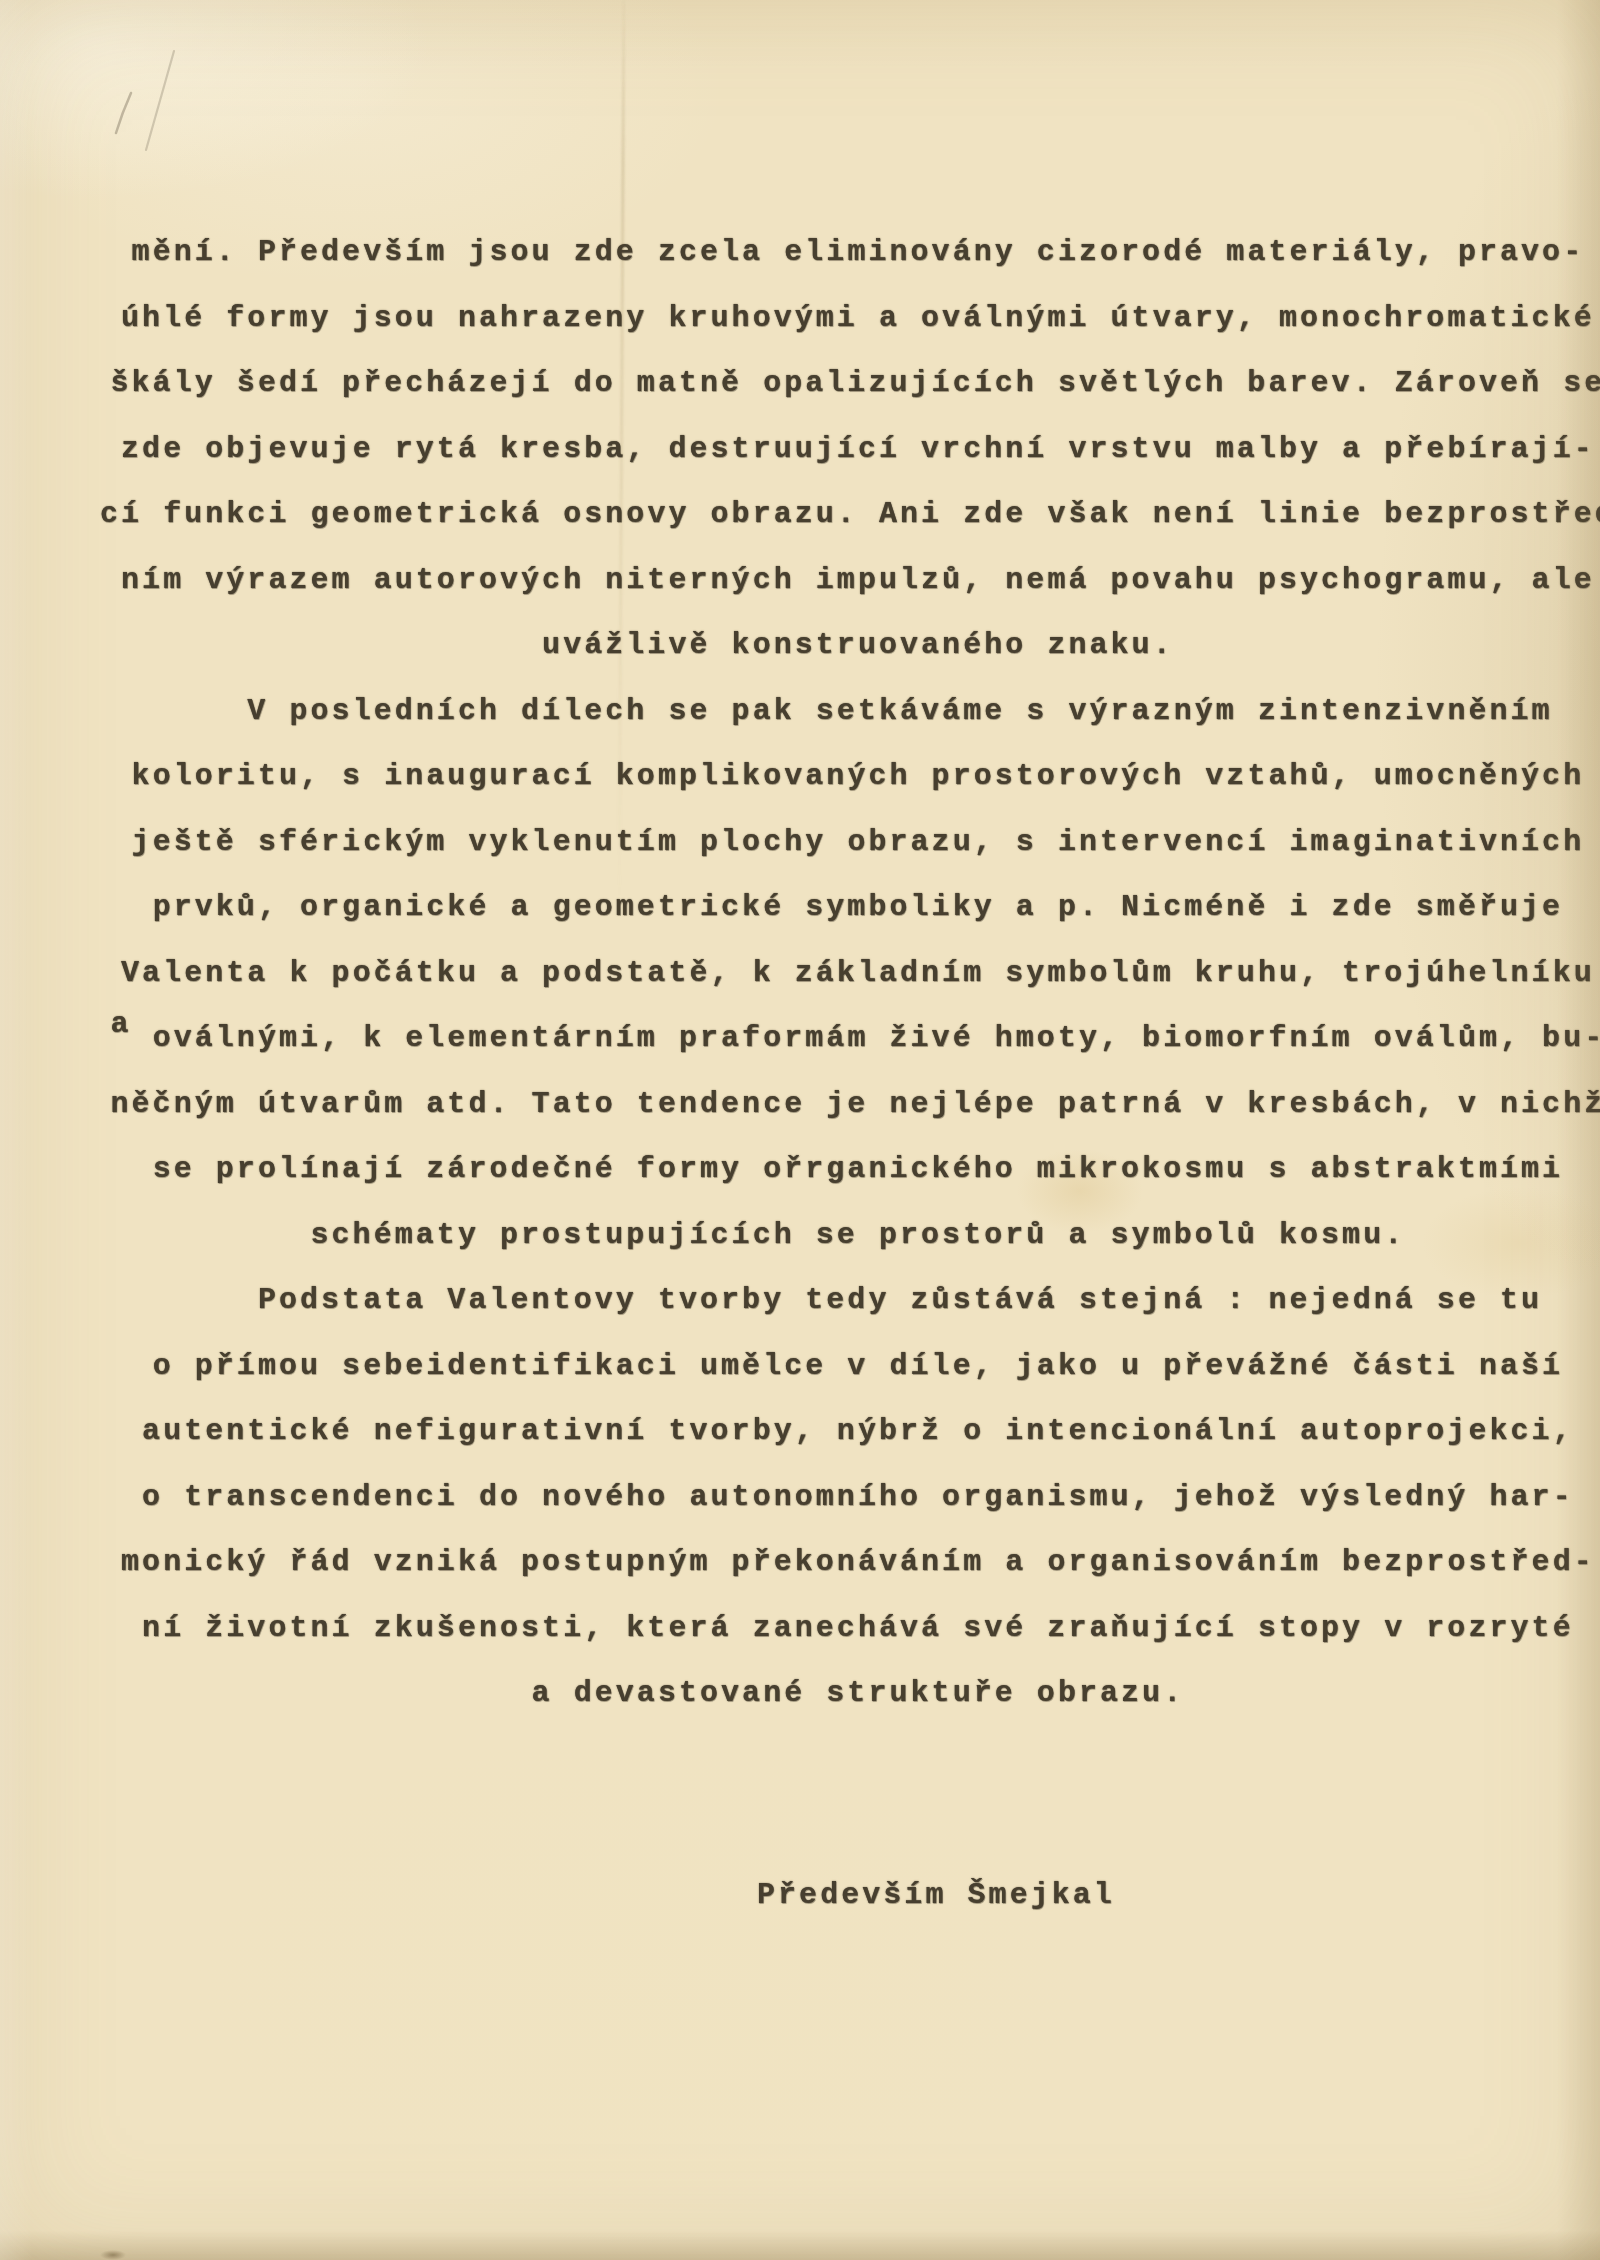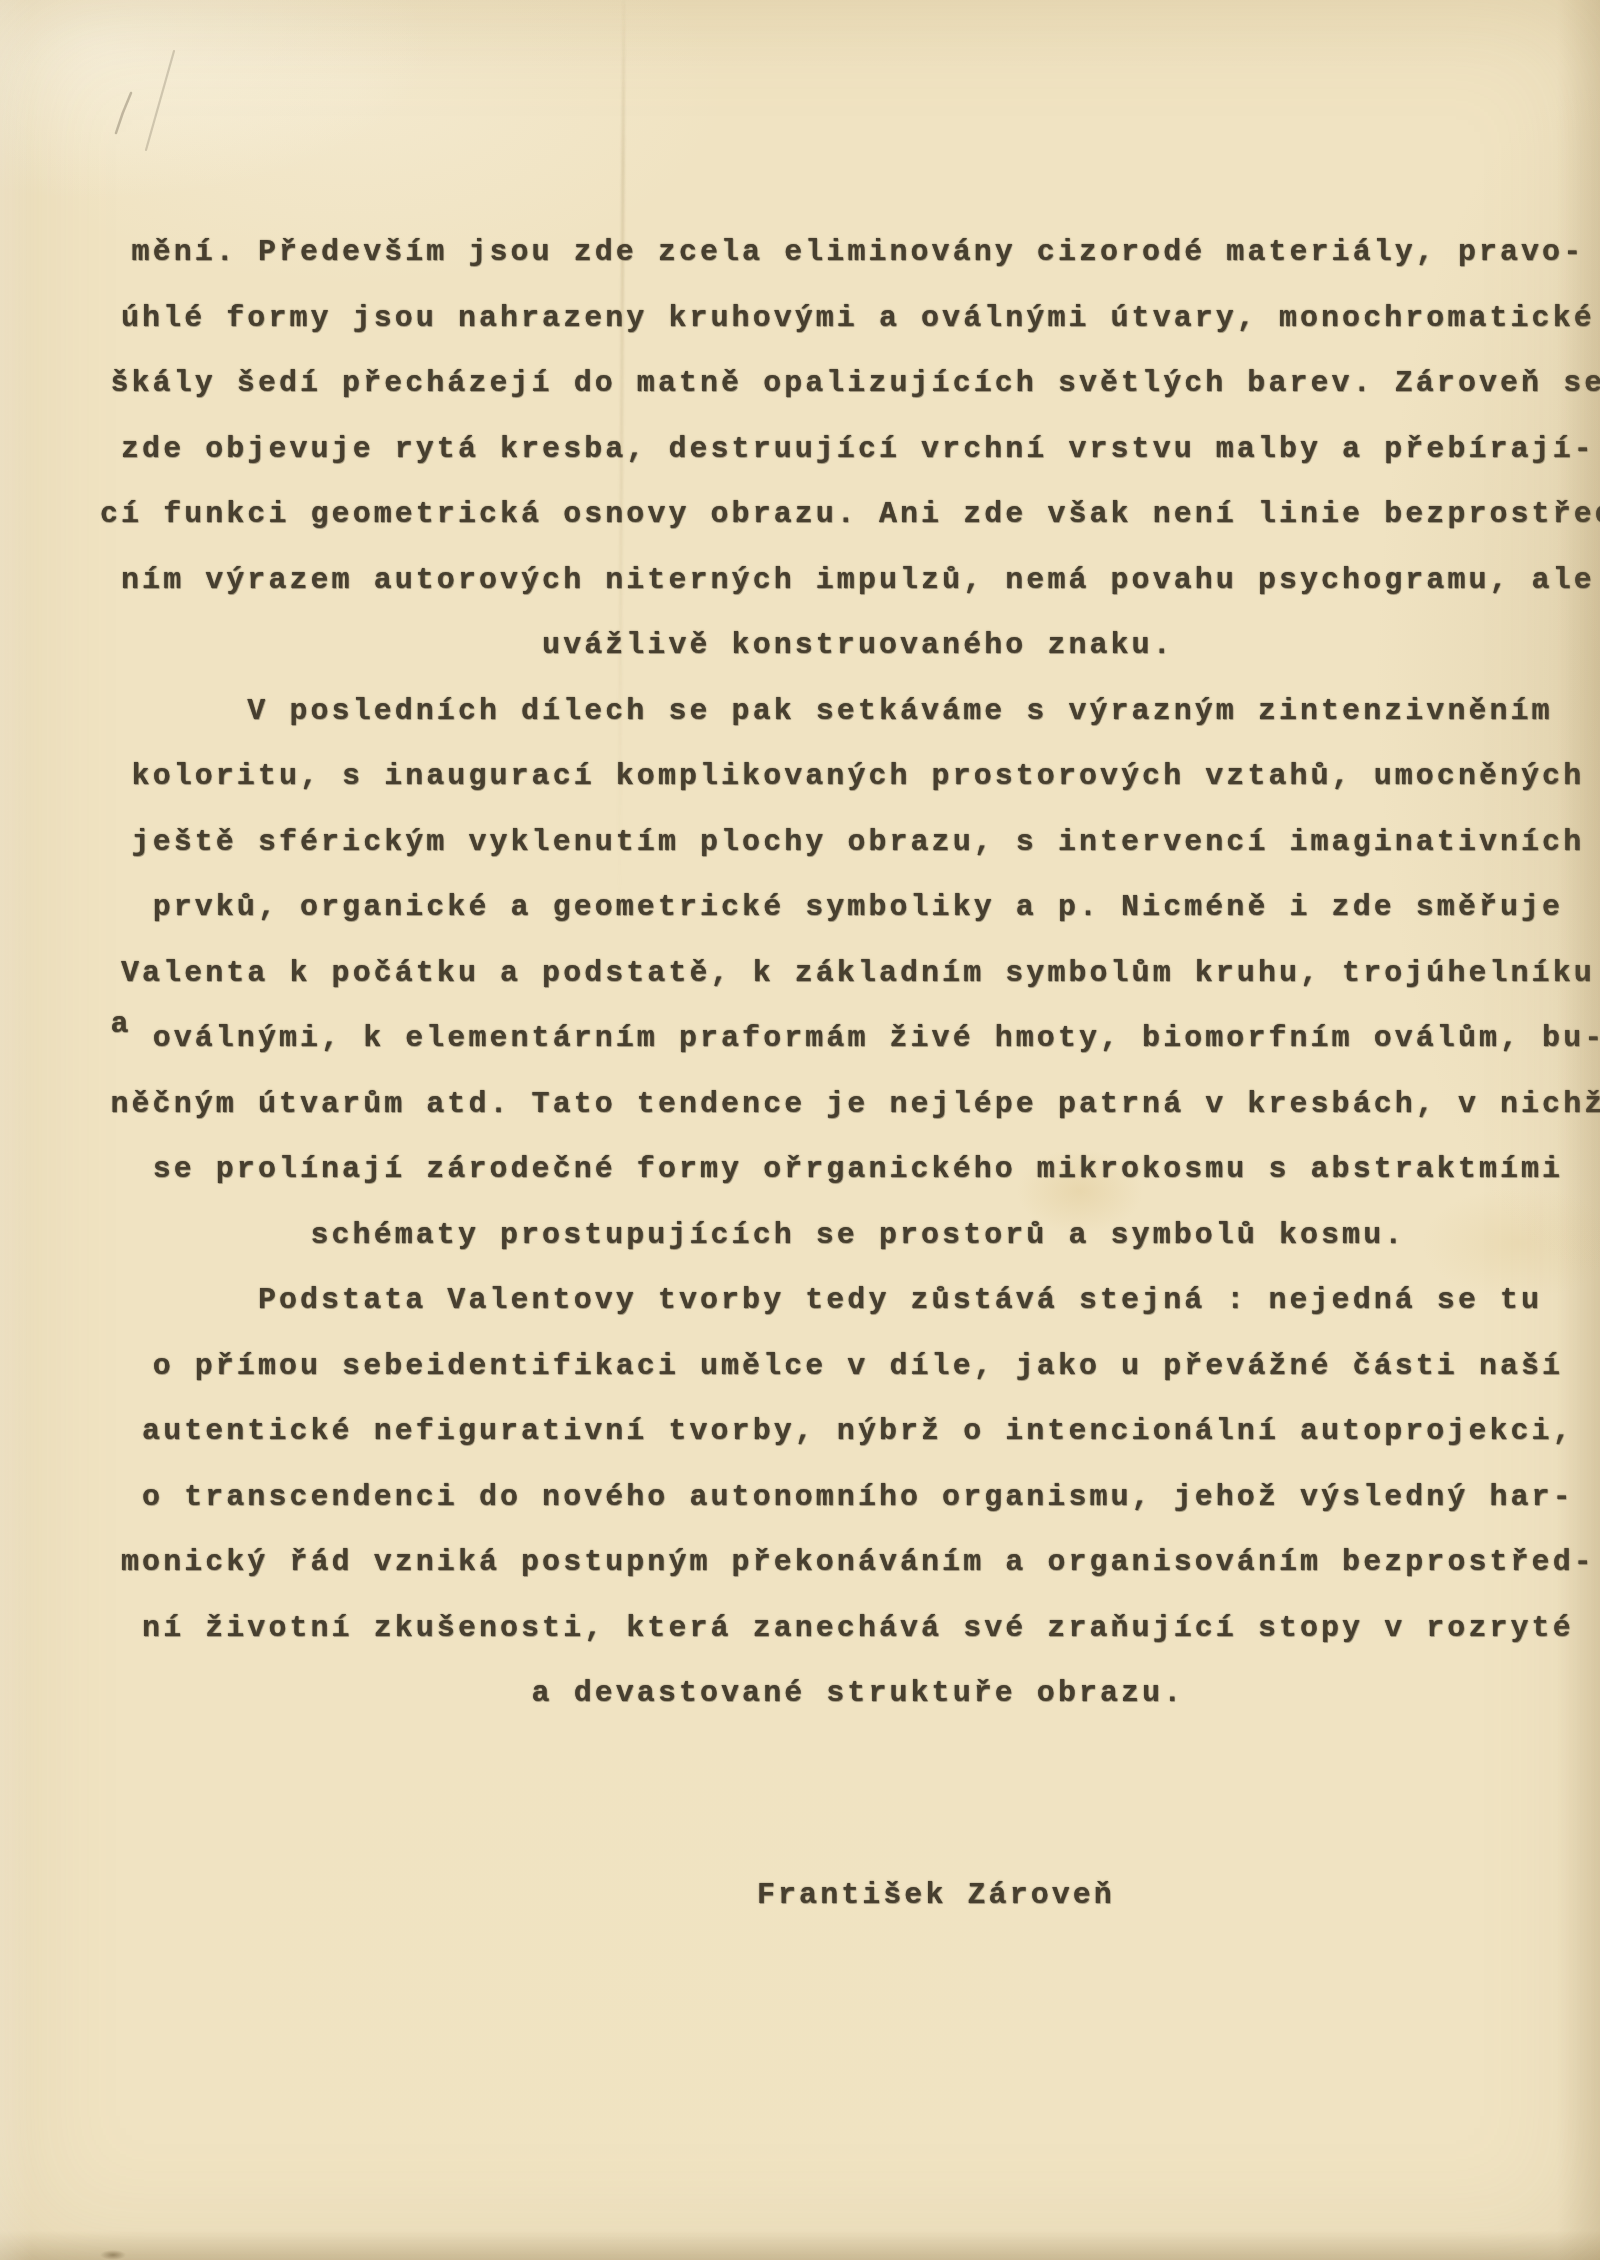--- a/index.html
+++ b/index.html
@@ -128,17 +128,17 @@
     <div class="line">schématy prostupujících se prostorů a symbolů kosmu.</div>
     <div class="line">    Podstata Valentovy tvorby tedy zůstává stejná : nejedná se tu</div>
     <div class="line">o přímou sebeidentifikaci umělce v díle, jako u převážné části naší</div>
     <div class="line">autentické nefigurativní tvorby, nýbrž o intencionální autoprojekci,</div>
     <div class="line">o transcendenci do nového autonomního organismu, jehož výsledný har-</div>
     <div class="line">monický řád vzniká postupným překonáváním a organisováním bezprostřed-</div>
     <div class="line">ní životní zkušenosti, která zanechává své zraňující stopy v rozryté</div>
     <div class="line">a devastované struktuře obrazu.</div>
   </div>
 
-  <div class="signature">František Zároveň</div>
+  <div class="signature">Především Šmejkal</div>
 
   <div class="corner-spot"></div>
   <div class="vignette"></div>
 </div>
 
 </body></html>

